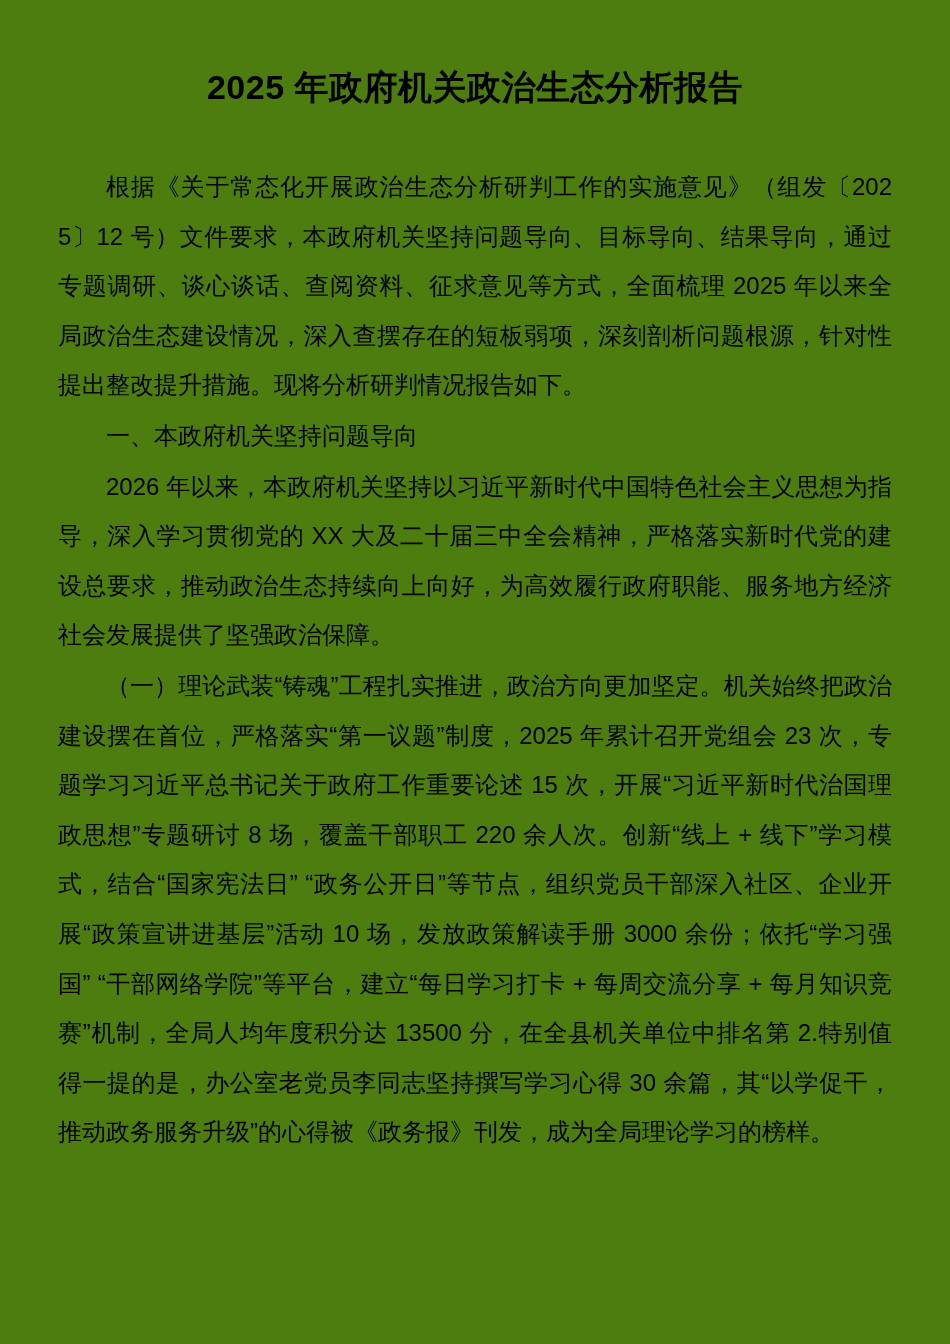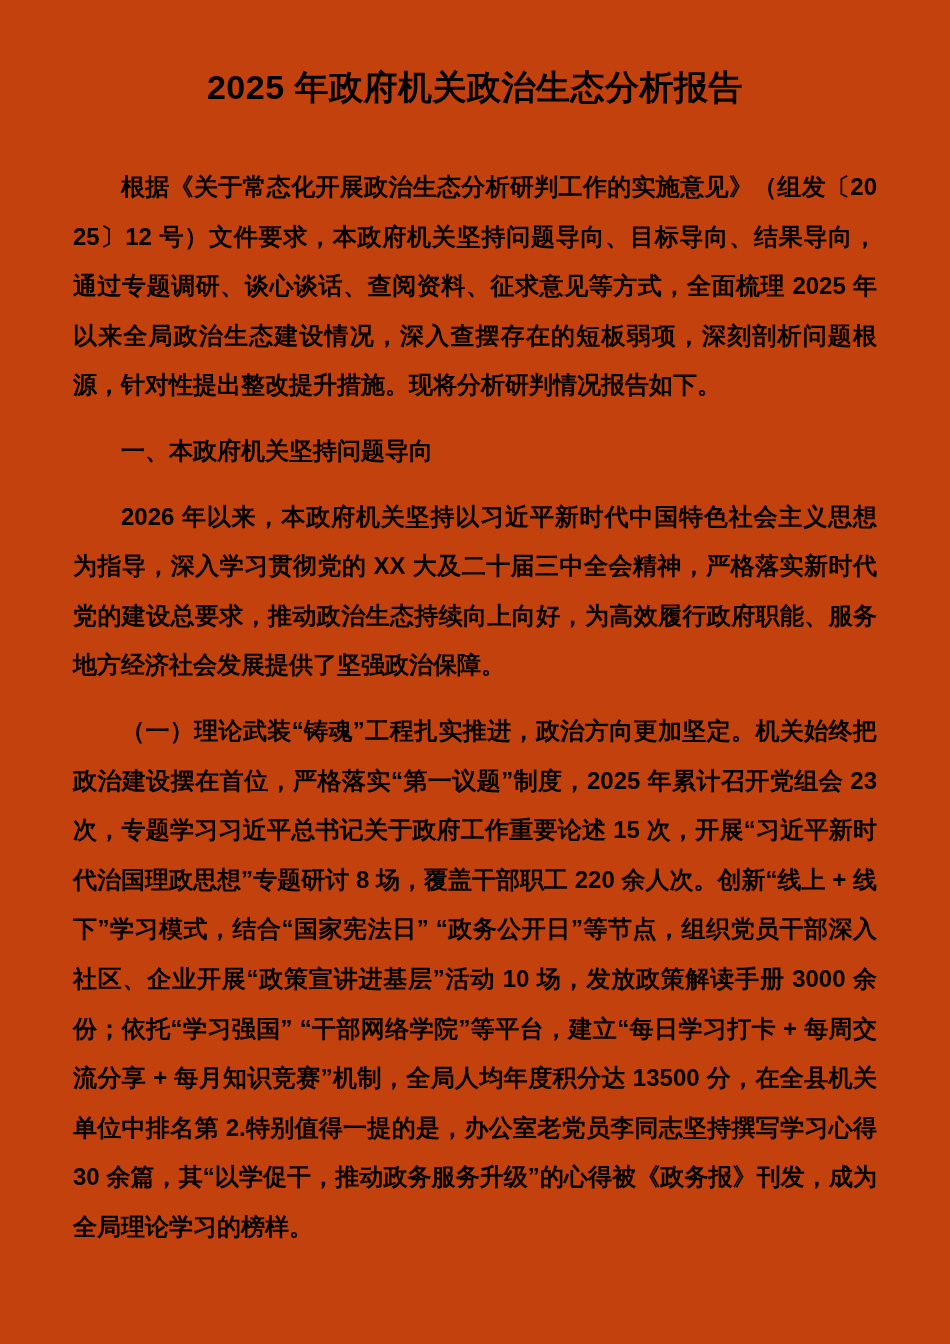--- a/index.html
+++ b/index.html
@@ -5,46 +5,45 @@
   html, body {
     margin: 0;
     padding: 0;
     background: #ffffff;
   }
   .page {
     position: relative;
     width: 950px;
     height: 1344px;
     box-sizing: border-box;
-    background: #c2410c;
+    background: #4d7c0f;
     color: #000000;
     padding: 64px 57px 0 57px;
     overflow: hidden;
     font-family: "Liberation Sans", "DejaVu Sans", sans-serif;
   }
   .doc-title {
     margin: 0;
     font-size: 34px;
     line-height: 46px;
     font-weight: 700;
     text-align: center;
     letter-spacing: 0.5px;
   }
   .content {
     margin-top: 52px;
   }
   .para {
-    margin: 16px;
+    margin: 1px;
     font-size: 24px;
     line-height: 49.6px;
     text-align: justify;
     text-justify: inter-ideograph;
     text-indent: 2em;
     word-break: break-all;
-    font-weight: bold;
   }
 </style>
 </head>
 <body>
 
 <div class="page">
   <h1 class="doc-title">2025 年政府机关政治生态分析报告</h1>
   <div class="content">
     <p class="para">根据《关于常态化开展政治生态分析研判工作的实施意见》（组发〔2025〕12 号）文件要求，本政府机关坚持问题导向、目标导向、结果导向，通过专题调研、谈心谈话、查阅资料、征求意见等方式，全面梳理 2025 年以来全局政治生态建设情况，深入查摆存在的短板弱项，深刻剖析问题根源，针对性提出整改提升措施。现将分析研判情况报告如下。</p>
     <p class="para">一、本政府机关坚持问题导向</p>

